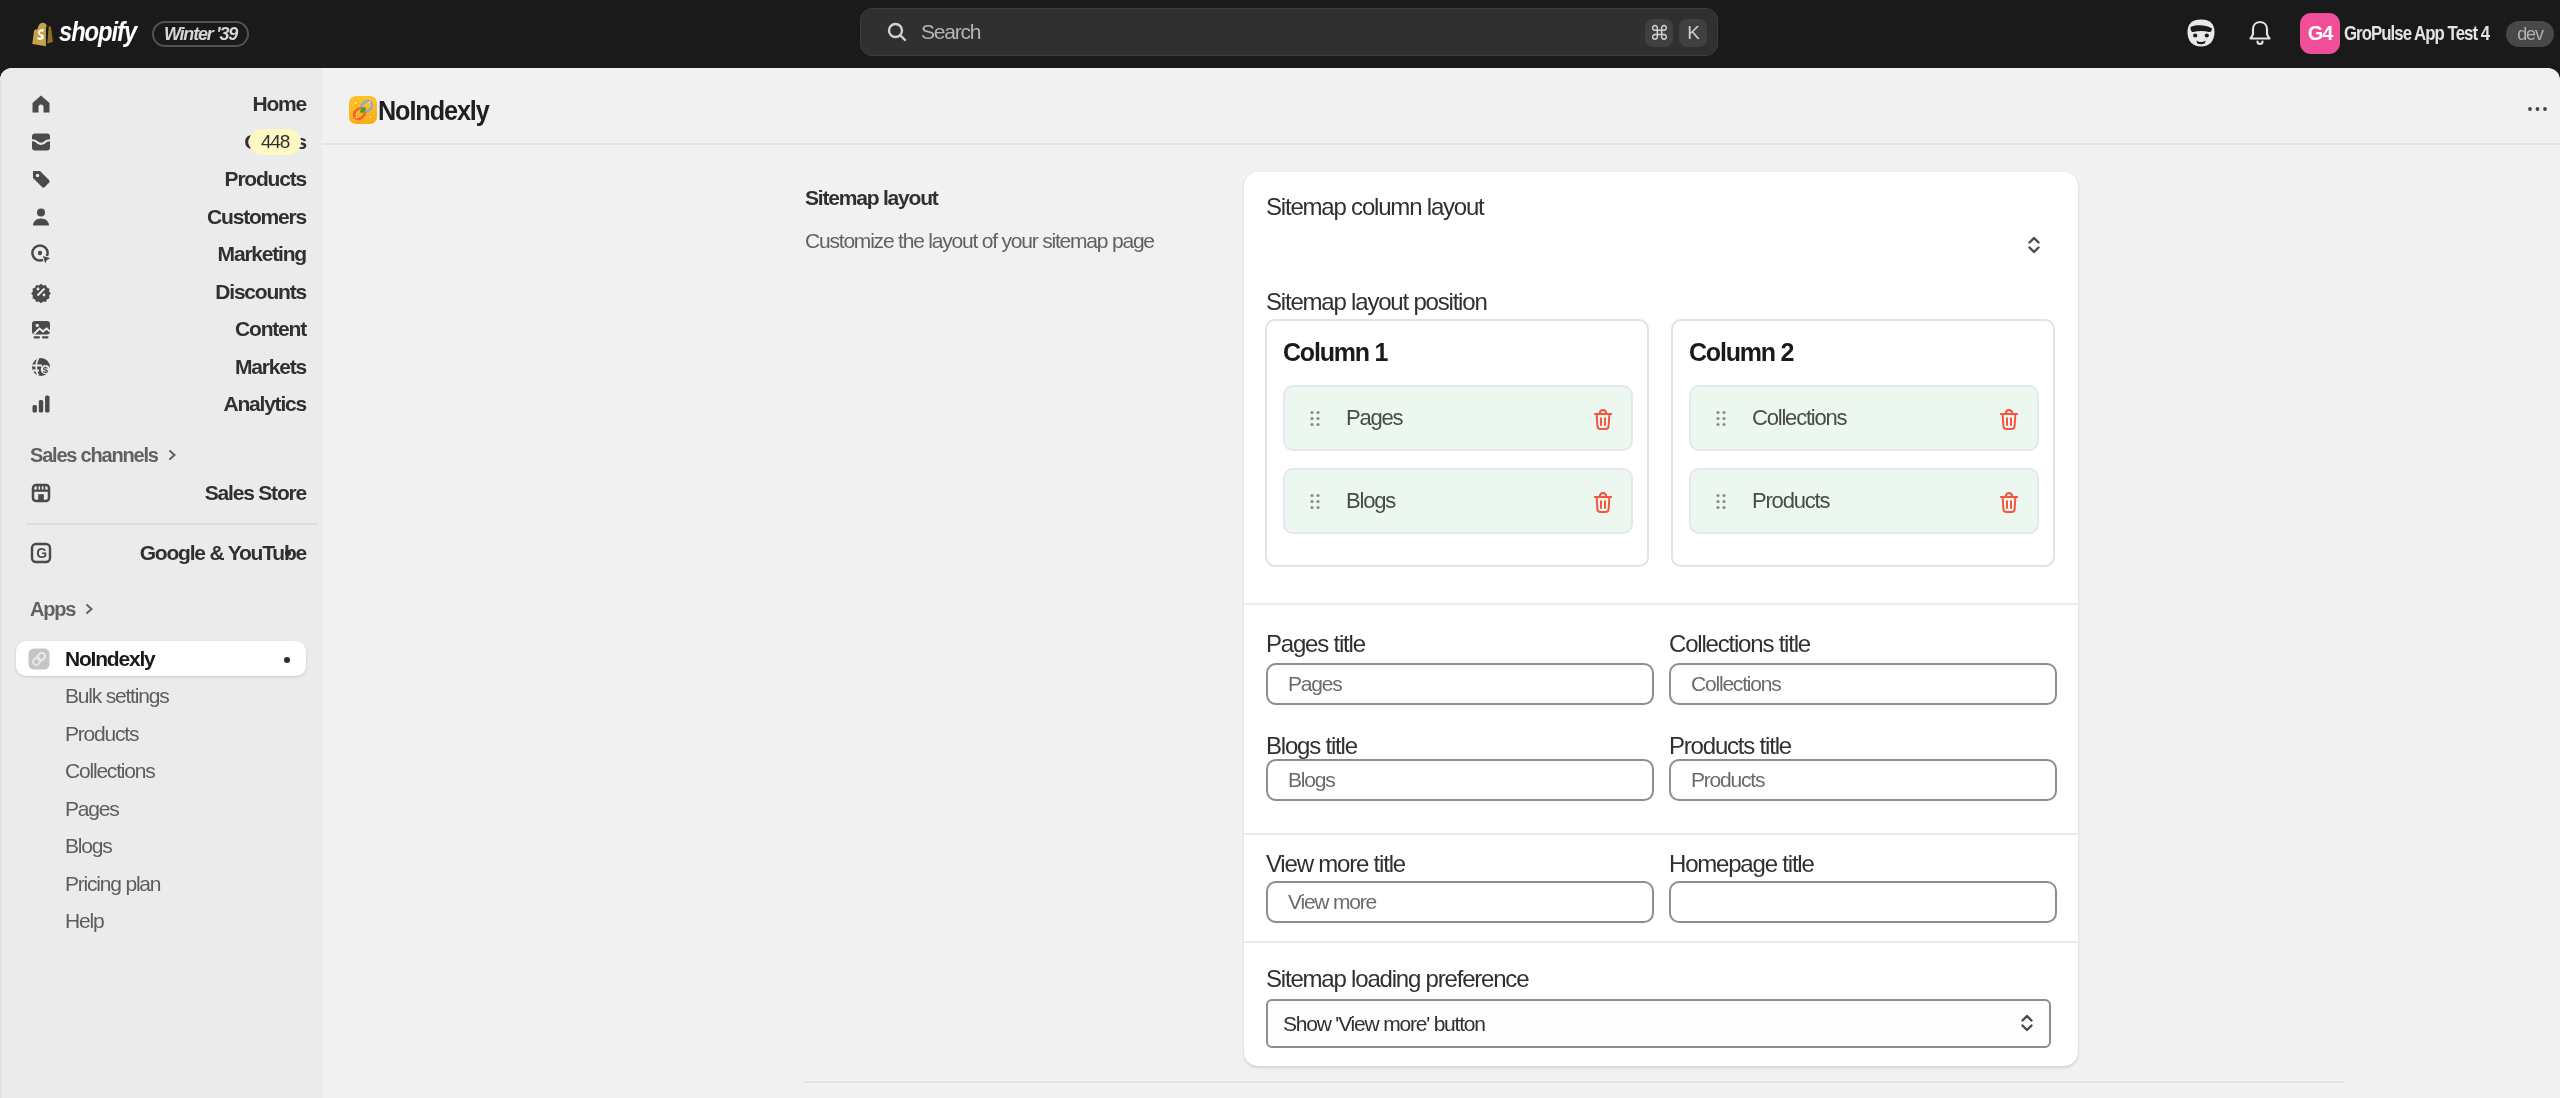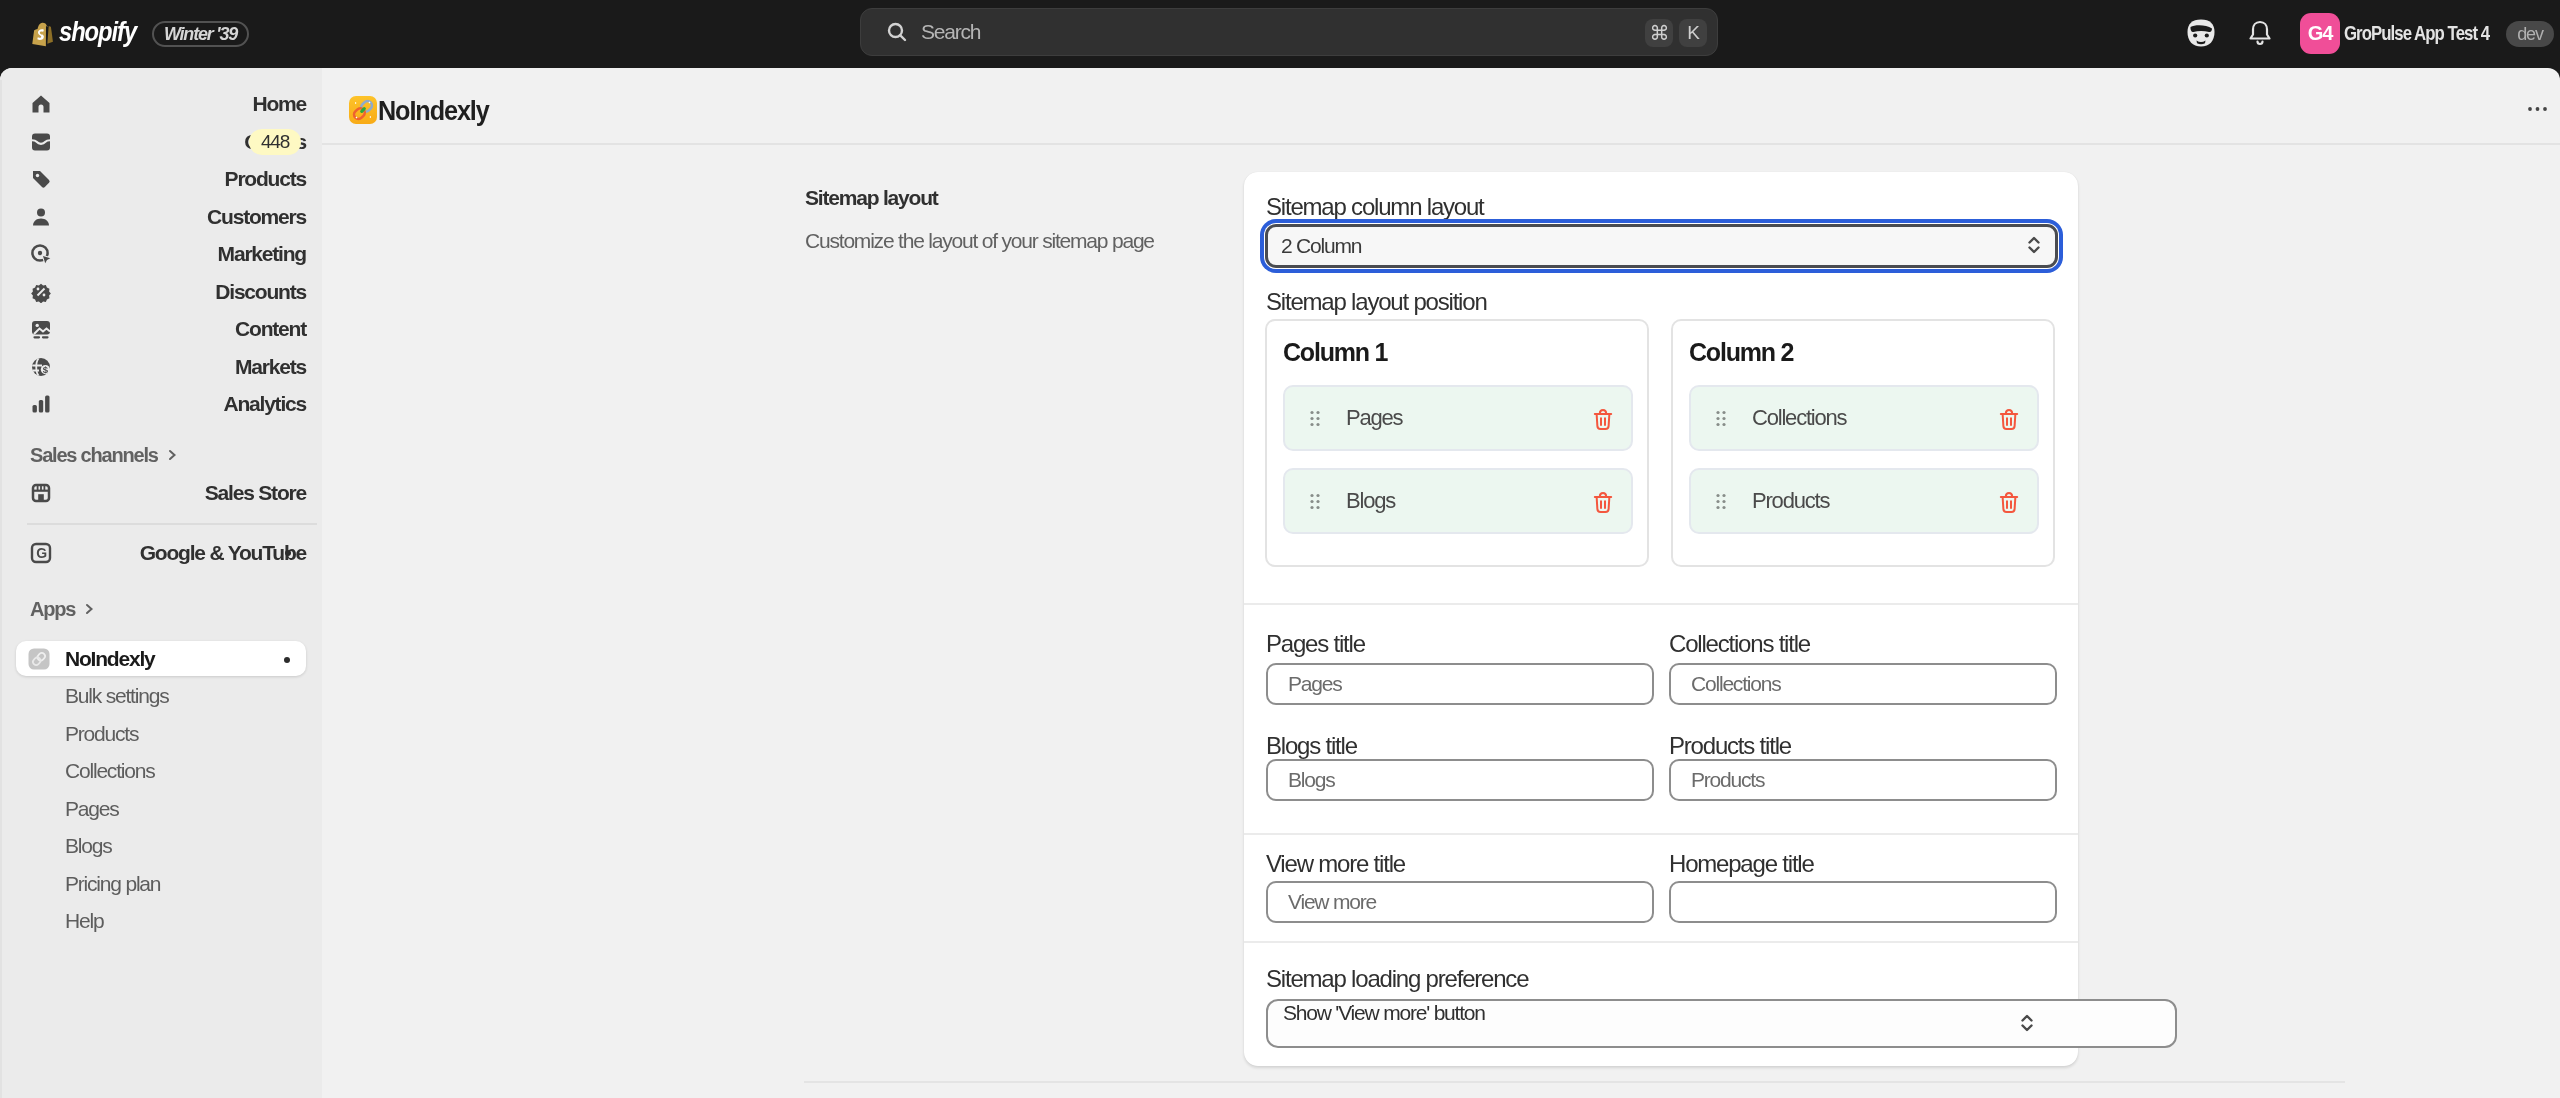--- a/index.html
+++ b/index.html
@@ -47,21 +47,21 @@
 
 
 #secttitle { left:805px; top:186px; font-size:21px; font-weight:700; color:#303030; }
 #sectdesc { left:805px; top:229px; font-size:21px; color:#616161; }
 
 
 #card { left:1244px; top:172px; width:834px; height:894px; background:#fff; border-radius:14px; box-shadow:0 2px 3px rgba(26,26,26,.13), 0 0 1px rgba(26,26,26,.1); }
 .lbl { position:absolute; font-size:24px; color:#303030; }
 .sel1 { left:1265px; top:224px; width:793px; height:44px; background:#f7f7f7; border:3px solid #4a4c51; border-radius:11px; box-shadow:0 0 0 1px #fff, 0 0 0 5px #2c5ed9; display:flex; align-items:center; }
 .sel1 .t { margin-left:13px; font-size:21px; color:#3a3a3a; }
-.sel2 { left:1266px; top:999px; width:911px; height:49px; background:#fdfdfd; border:2px solid #8d8d8d; border-radius:12px; display:flex; align-items:flex-start; }
+.sel2 { left:1266px; top:999px; width:785px; height:49px; background:#fdfdfd; border:2px solid #8d8d8d; border-radius:6px; display:flex; align-items:center; }
 .sel2 .t { margin-left:15px; font-size:21px; color:#303030; }
 .colbox { position:absolute; top:319px; width:384px; height:248px; background:#fff; border:2px solid #e3e3e3; border-radius:10px; }
 .colhead { position:absolute; top:338px; font-size:25px; font-weight:700; color:#1a1a1a; }
 .grow { position:absolute; width:350px; height:66px; background:#ecf7f0; border:2px solid #e4e8ee; border-radius:10px; display:flex; align-items:center; }
 .grow .t { margin-left:61px; font-size:22px; color:#4a4a4a; }
 .grow svg.h { position:absolute; left:24px; top:23px; }
 .grow svg.tr { position:absolute; left:308px; top:20.5px; }
 .cdiv { position:absolute; left:1244px; width:834px; height:2px; background:#ebebeb; }
 .inp { position:absolute; width:388px; height:42px; background:#fff; border:2px solid #8d8d8d; border-radius:10px; display:flex; align-items:center; }
 .inp .t { margin-left:20px; font-size:21px; color:#6b6b6b; }
@@ -257,23 +257,20 @@
       <circle cx="19" cy="4" r="1.9" fill="#454545"></circle>
   </svg>
   <div class="abs" id="hdivider"></div>
 
   <div class="abs" id="secttitle">Sitemap layout</div>
   <div class="abs" id="sectdesc">Customize the layout of your sitemap page</div>
 
   <div class="abs" id="card"></div>
 
   <div class="lbl" style="left:1266px;top:193px">Sitemap column layout</div>
-  <div class="abs sel1">
-      <span class="t">2 Column</span>
-    </div>
   <svg class="abs" style="left:2022px;top:233px" width="24" height="24" viewBox="0 0 24 24">
     <path d="M7.5 9.5 L12 5 16.5 9.5 M7.5 14.5 L12 19 16.5 14.5" fill="none" stroke="#4a4a4a" stroke-width="2.4" stroke-linecap="round" stroke-linejoin="round"></path>
   </svg>
 
   <div class="lbl" style="left:1266px;top:288px">Sitemap layout position</div>
 
   <div class="colbox" style="left:1265px"></div>
   <div class="colbox" style="left:1671px"></div>
   <div class="colhead" style="left:1283px">Column 1</div>
   <div class="colhead" style="left:1689px">Column 2</div>

